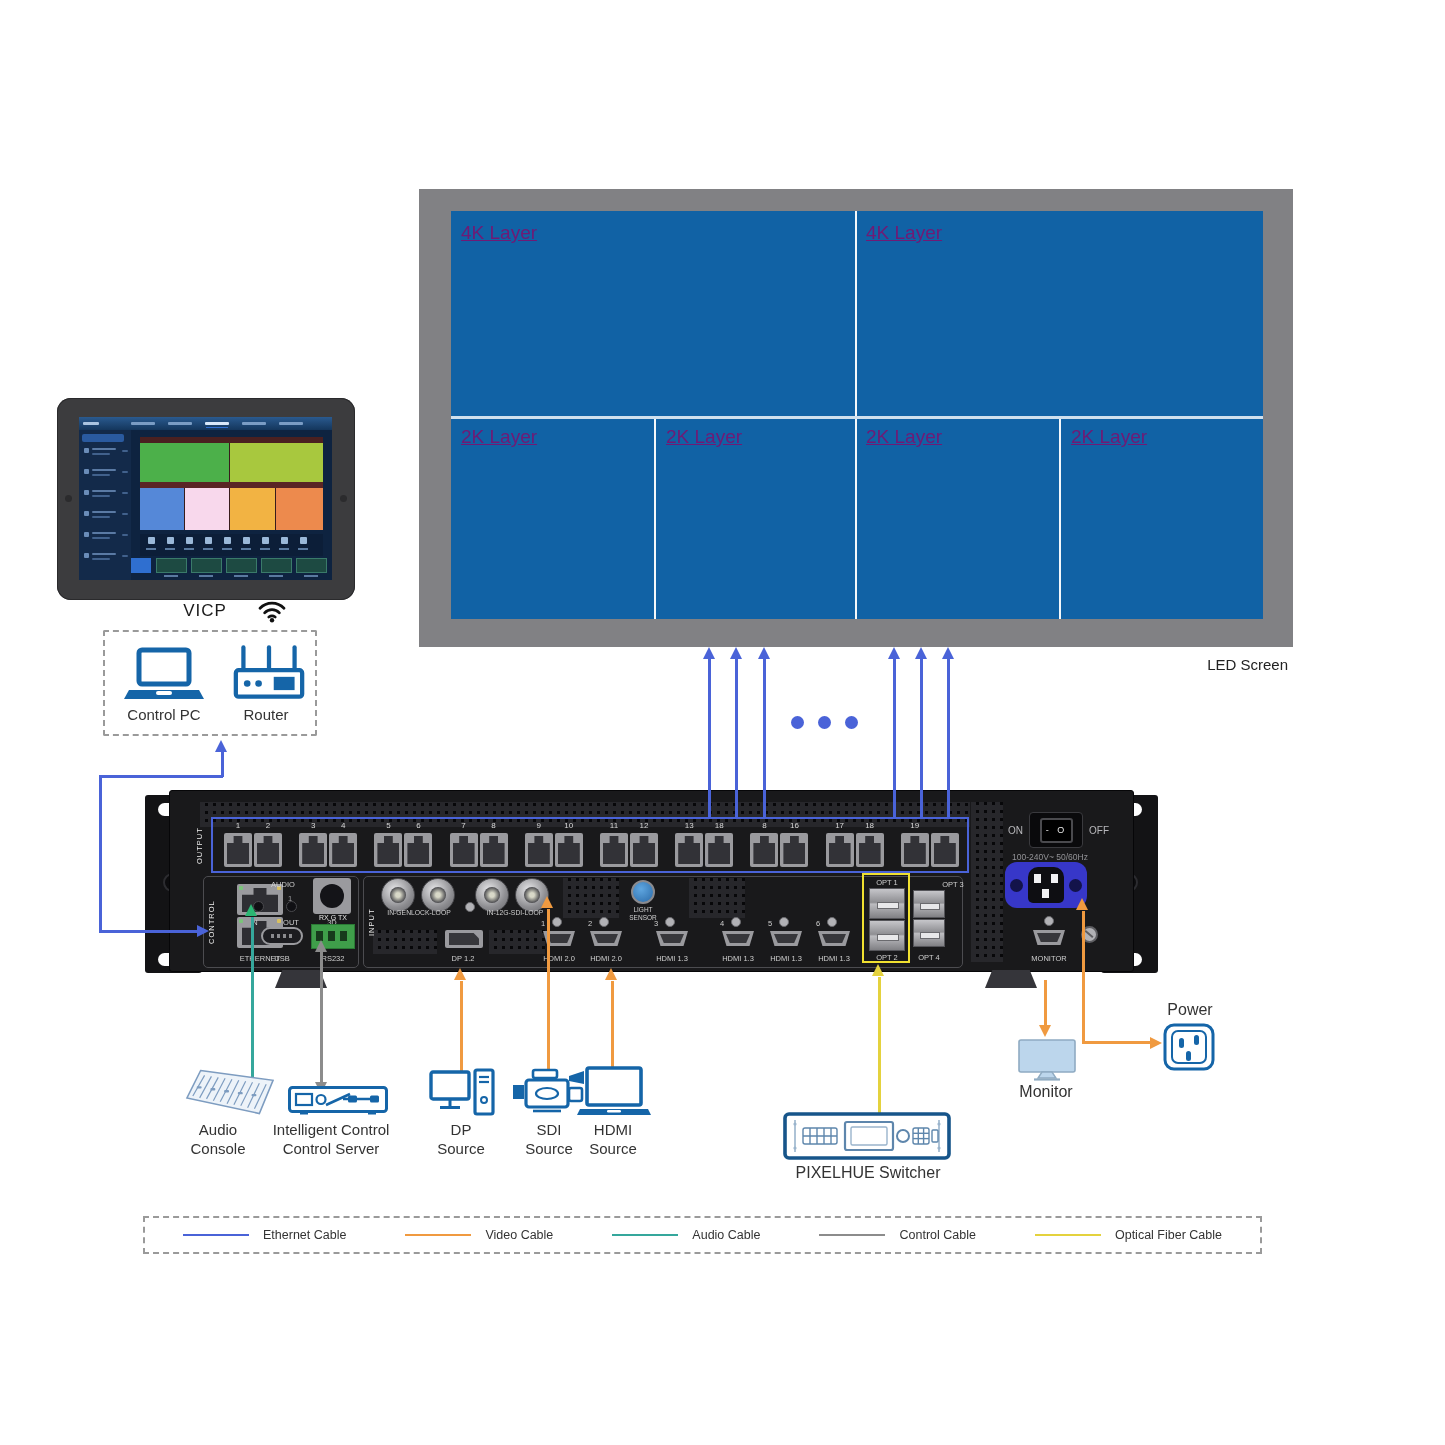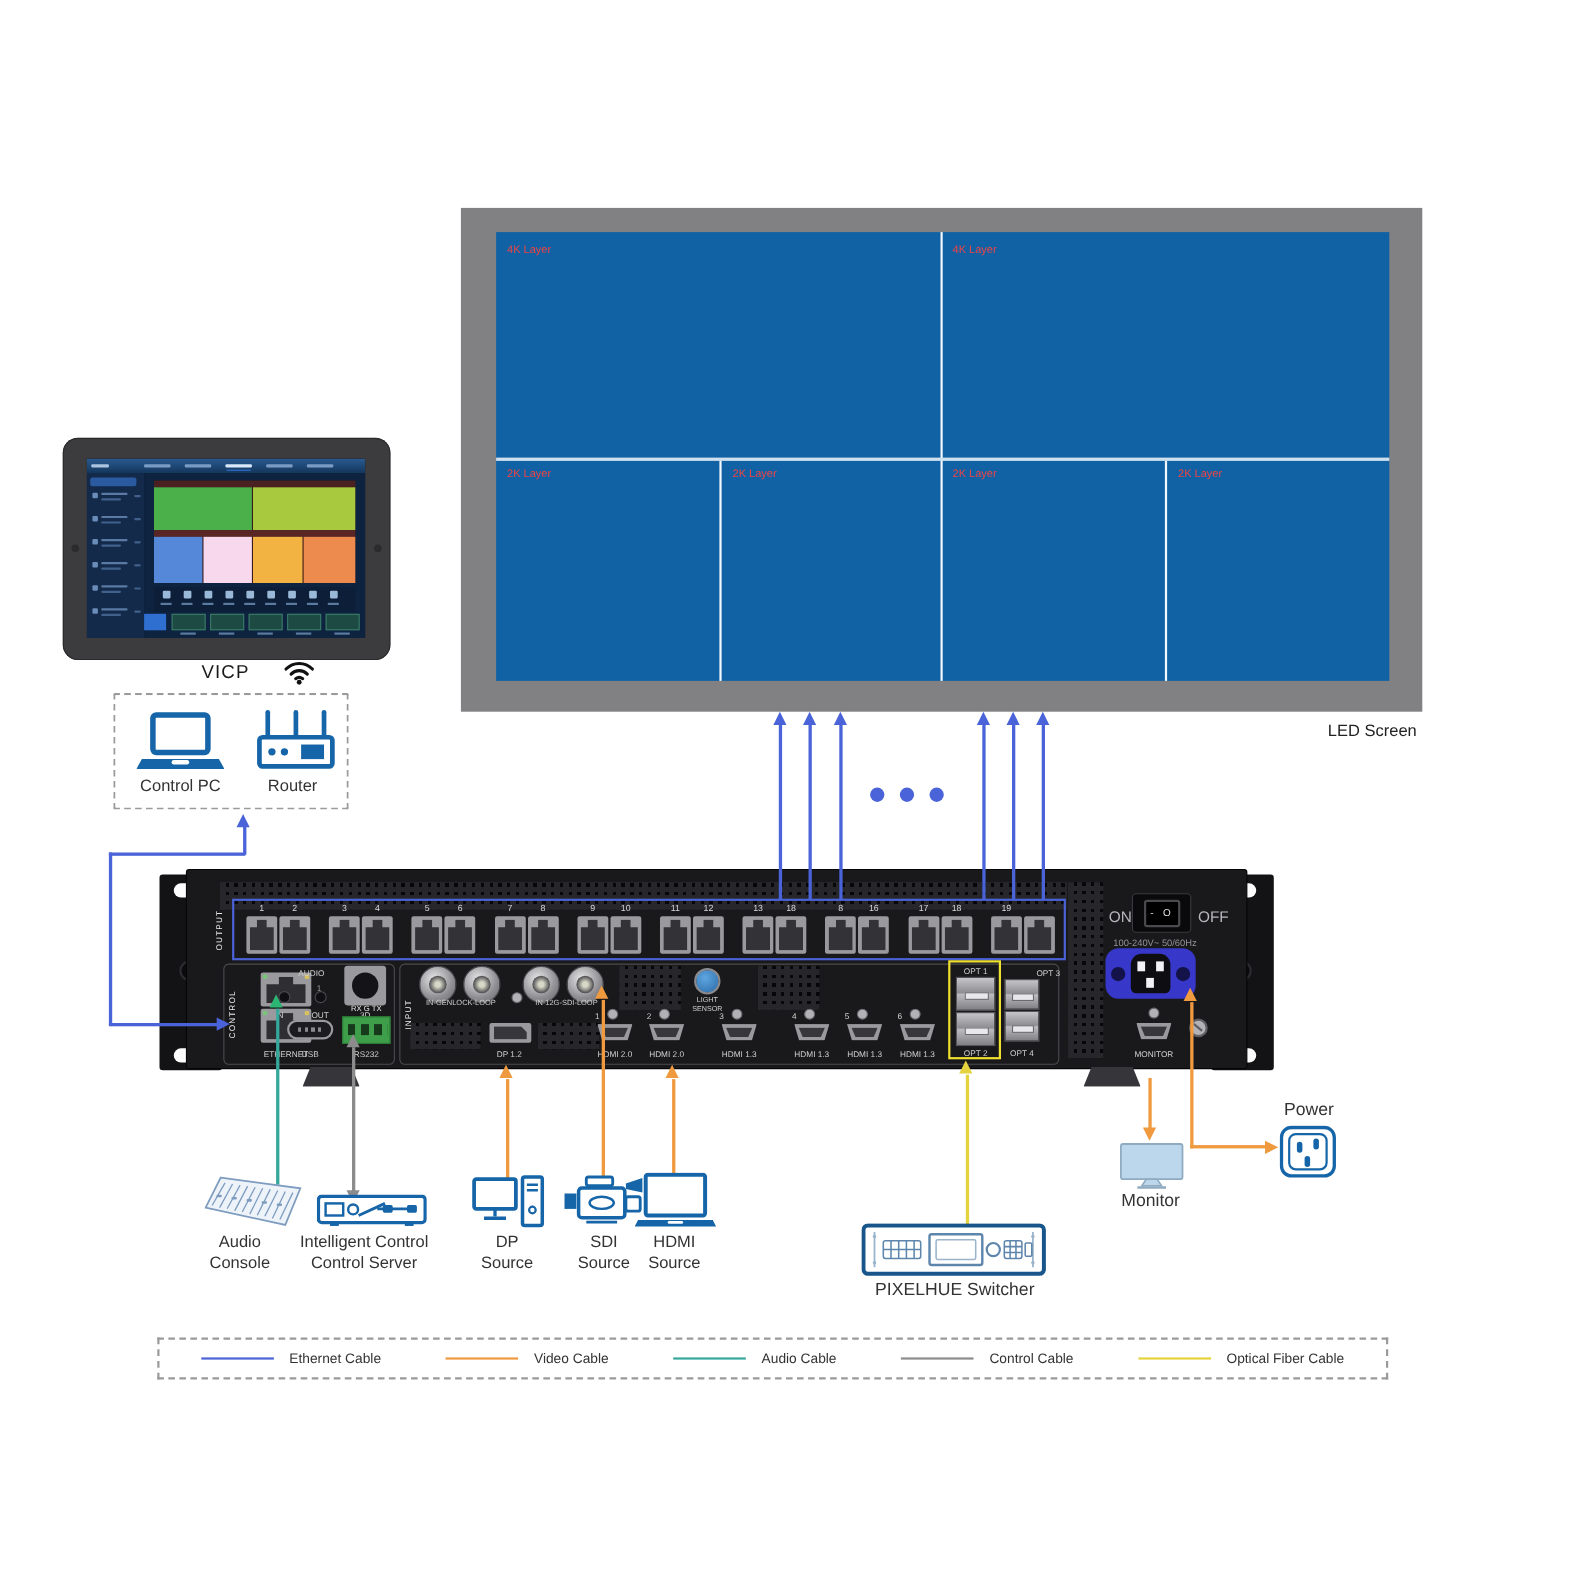--- a/index.html
+++ b/index.html
@@ -9,21 +9,21 @@
   .ctr{text-align:center;}
 
   
   .led-frame{position:absolute;left:419px;top:189px;width:874px;height:458px;background:var(--c-frame,#808083);}
   .led-panel{position:absolute;left:32px;top:22px;width:812px;height:408px;background:var(--c-ledblue,#1162a5);}
   .led-line{position:absolute;background:#f4f8fb;}
   .led-v-center{left:404px;top:0;width:2px;height:408px;}
   .led-h{left:0;top:205px;width:812px;height:3px;background:#cfe0ee;}
   .led-v-b1{left:203px;top:208px;width:2px;height:200px;}
   .led-v-b2{left:608px;top:208px;width:2px;height:200px;}
-  .led-label{position:absolute;color:#ef4444;font-size:10px;}
+  .led-label{position:absolute;color:#701a75;font-size:19px;text-decoration:underline;}
   .ll0{left:461px;top:222px}.ll1{left:866px;top:222px}
   .ll2{left:461px;top:426px}.ll3{left:666px;top:426px}.ll4{left:866px;top:426px}.ll5{left:1071px;top:426px}
   .led-caption{left:1143px;top:656px;width:145px;font-size:15px;text-align:right;color:#222;}
 
   
   .line{position:absolute;}
   .ah{position:absolute;width:0;height:0;}
   .ah-up{border-left:6px solid transparent;border-right:6px solid transparent;border-bottom:12px solid #000;}
   .ah-down{border-left:6px solid transparent;border-right:6px solid transparent;border-top:12px solid #000;}
   .ah-right{border-top:6px solid transparent;border-bottom:6px solid transparent;border-left:12px solid #000;}
@@ -95,21 +95,21 @@
   .conn3d::after{content:'';position:absolute;left:7px;top:6px;width:24px;height:24px;border-radius:50%;background:#141418;box-shadow:0 -6px 0 -9px #888,6px 4px 0 -9px #888,-6px 4px 0 -9px #888;}
   .usb{position:absolute;width:42px;height:18px;border:2px solid #9a9a9e;border-radius:9px;background:#1c1c20;box-sizing:border-box;}
   .usb::after{content:'';position:absolute;left:8px;top:5px;width:22px;height:4px;background:repeating-linear-gradient(90deg,#8a8a8e 0 3px,transparent 3px 6px);}
   .rs232{position:absolute;width:44px;height:25px;background:#3f9e4a;border:1px solid #2a7a35;box-sizing:border-box;}
   .rs232::after{content:'';position:absolute;left:4px;top:6px;width:36px;height:10px;background:repeating-linear-gradient(90deg,#173a1c 0 7px,transparent 7px 12px);}
   .sfp{position:absolute;background:linear-gradient(180deg,#c6c6ca,#8e8e92 46%,#bcbcc0 52%,#808084);border:1px solid #55555a;box-sizing:border-box;}
   .sfp::after{content:'';position:absolute;left:20%;top:45%;width:60%;height:5px;background:#e8e8ea;border:1px solid #6a6a6e;}
   .opt-hl{position:absolute;border:2.5px solid var(--c-opthl,#f0e030);box-sizing:border-box;}
   .rocker-frame{position:absolute;width:54px;height:36px;background:#0a0a0c;border:1px solid #3a3a3e;border-radius:4px;box-sizing:border-box;}
   .rocker{position:absolute;left:10px;top:5px;width:33px;height:25px;background:#000;border:2px solid #4a4a4e;border-radius:3px;color:#e8e8e8;font-size:9px;line-height:21px;text-align:center;letter-spacing:3px;box-sizing:border-box;}
-  .onoff{position:absolute;font-size:14px;color:#b8b8bc;}
+  .onoff{position:absolute;font-size:10px;color:#b8b8bc;}
   .iec{position:absolute;width:82px;height:46px;background:var(--c-inlet,#3636c8);border-radius:12px;}
   .iec-scr{position:absolute;top:17px;width:13px;height:13px;border-radius:50%;background:#13134a;}
   .iec-face{position:absolute;left:23px;top:5px;width:36px;height:36px;background:#0e0e12;border-radius:10px 10px 5px 5px;}
   .iec-pin{position:absolute;width:7px;height:9px;background:#f2f2f4;}
   .gnd{position:absolute;width:17px;height:17px;border-radius:50%;background:#b2b2b6;border:2px solid #5e5e62;box-sizing:border-box;}
   .gnd::after{content:'';position:absolute;left:1px;top:5px;width:10px;height:2px;background:#5e5e62;transform:rotate(40deg);}
   .foot{position:absolute;width:52px;height:18px;background:#35353a;clip-path:polygon(14% 0,86% 0,100% 100%,0 100%);}
 
   
   .periph-label{font-size:15px;color:#333;line-height:19px;text-align:center;}

